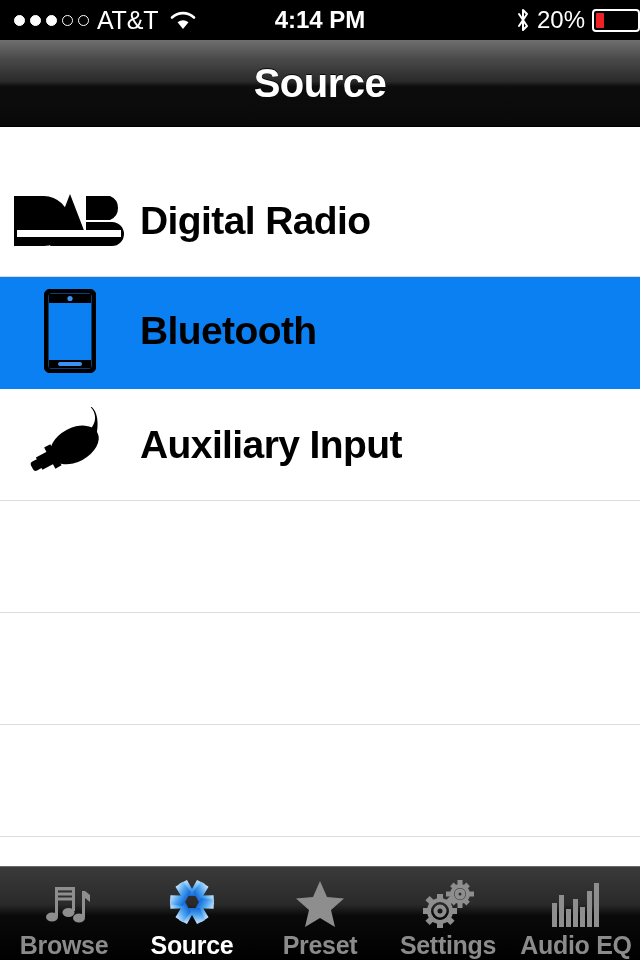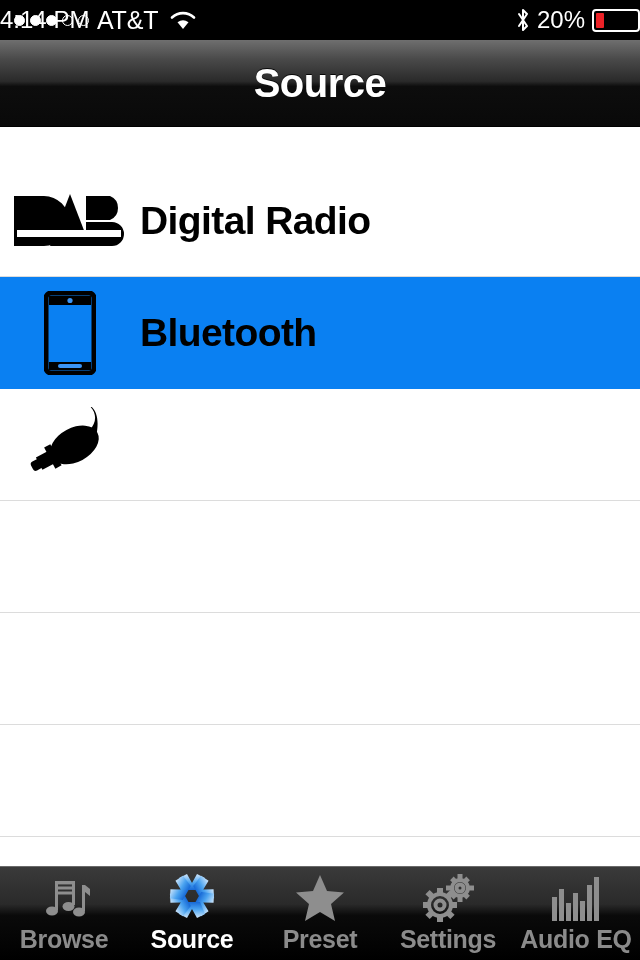--- a/index.html
+++ b/index.html
@@ -16,21 +16,21 @@
     position:absolute; top:0; left:0; width:640px; height:40px;
     background:#000; color:#fff;
     display:flex; align-items:center;
   }
   .sb-left{ display:flex; align-items:center; gap:8px; padding-left:14px; flex:1; }
   .dots{ display:flex; align-items:center; gap:5px; }
   .dot{ width:11px; height:11px; border-radius:50%; border:1.6px solid #fff; }
   .dot.filled{ background:#fff; }
   .carrier{ font-size:25px; letter-spacing:-0.2px; }
   .wifi{ width:26px; height:20px; position:relative; margin-left:4px; }
-  .sb-center{ position:absolute; left:0; right:0; font-size:24px; font-weight:400; }
+  .sb-center{ position:absolute; left:0; right:0; text-align:center; font-size:24px; font-weight:700; }
   .sb-right{ display:flex; align-items:center; gap:7px; justify-content:flex-end; flex:1; }
   .bt-icon{ width:14px; height:24px; }
   .batt-pct{ font-size:24px; }
   .battery{ width:48px; height:23px; border:2px solid #fff; border-radius:4px; position:relative; display:flex; align-items:center; padding:2px; }
   .battery:after{ content:""; position:absolute; right:-6px; top:7px; width:4px; height:9px; background:#fff; border-radius:0 2px 2px 0; }
   .batt-fill{ height:100%; background:#ec2227; border-radius:1px; }
 
   
   .navbar{
     position:absolute; top:40px; left:0; width:640px; height:87px;
@@ -48,39 +48,39 @@
     position:absolute; top:127px; left:0; width:640px; height:858px;
     background:#fff;
     margin-top:38px;
   }
   .row{
     position:relative; height:112px; width:640px;
     display:flex; align-items:center;
     border-bottom:1px solid #dcdcdc;
     background:#fff;
   }
-  .row.selected{ background:#0a80f2; border-bottom:1px solid #84cc16; }
+  .row.selected{ background:#0a80f2; border-bottom:5px solid #84cc16; }
   .row.empty{ }
   .row-icon{
     width:140px; height:112px; display:flex; align-items:center; justify-content:center;
     flex:0 0 140px;
   }
   .row-label{
     font-size:39px; font-weight:bold; color:#000; letter-spacing:-0.6px;
   }
 
   
   .tabbar{
     position:absolute; bottom:0; left:0; width:640px; height:94px;
     background:linear-gradient(to bottom,#3a3a3a 0%,#2a2a2a 40%,#0a0a0a 52%,#000 100%);
     border-top:1px solid #6a6a6a;
     display:flex; align-items:stretch;
   }
   .tab{
-    flex:1; display:flex; flex-direction:column; align-items:center; justify-content:center;
+    flex:1; display:flex; flex-direction:column; align-items:center; justify-content:flex-end;
     gap:2px; padding-top:4px;
   }
   .tab-icon{ height:46px; display:flex; align-items:flex-end; justify-content:center; }
   .tab-label{ font-size:25px; color:#8b8b8b; font-weight:bold; letter-spacing:-0.3px; }
   .tab.active .tab-label{ color:#fff; }
 </style>
 </head>
 <body>
 
 <div class="phone">
@@ -157,20 +157,21 @@
         <svg width="96" height="76" viewBox="0 0 96 76">
           <g transform="rotate(-28 48 38)">
             <ellipse cx="52" cy="40" rx="26" ry="17" fill="#000"></ellipse>
             <rect x="12" y="33" width="42" height="14" fill="#000"></rect>
             <rect x="4" y="35" width="12" height="10" rx="3" fill="#000"></rect>
             <rect x="24" y="28" width="7" height="24" fill="#000"></rect>
             <path d="M72 34 C 86 30, 88 16, 80 6 L 90 2 L 92 14 L 84 12 C 88 20, 86 30, 74 44 Z" fill="#000"></path>
           </g>
         </svg>
       </div>
+      <div class="row-label">Auxiliary Input</div>
     </div>
 
     <div class="row empty"></div>
     <div class="row empty"></div>
     <div class="row empty"></div>
   </div>
 
   <div class="tabbar">
 
     <div class="tab">

